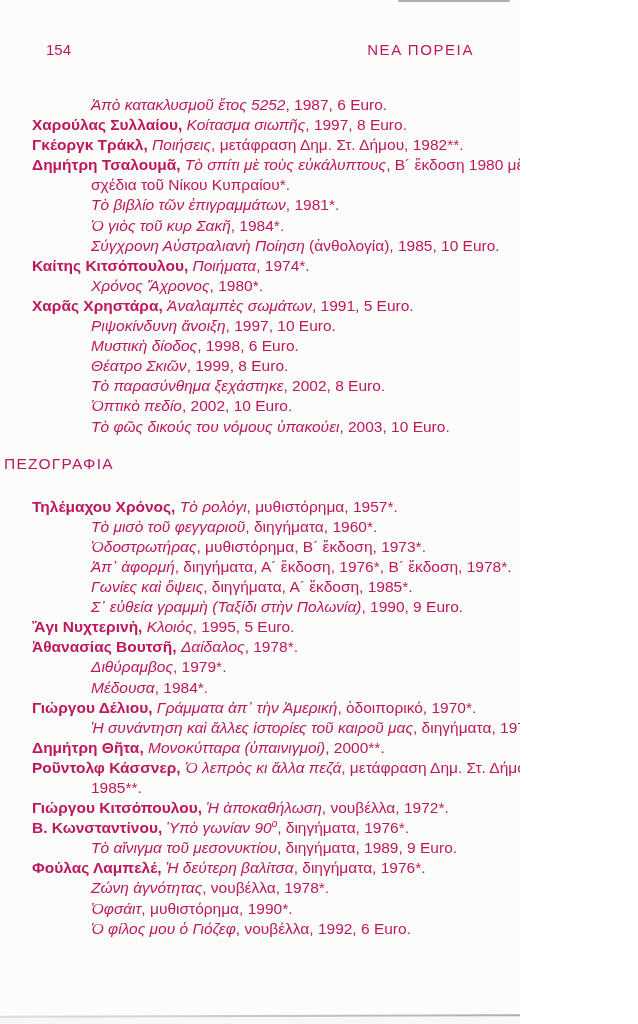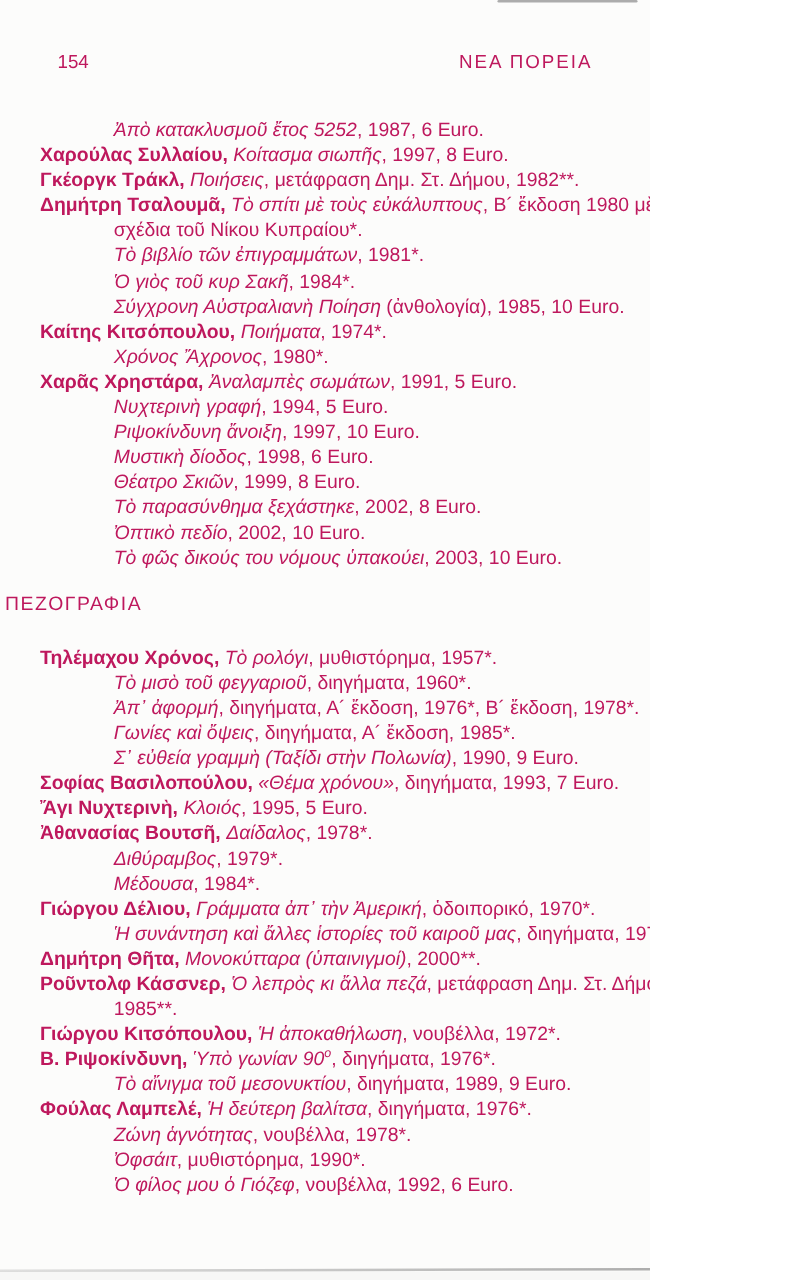--- a/index.html
+++ b/index.html
@@ -107,44 +107,43 @@
       <div class="line"><span class="s-b">Χαρούλας Συλλαίου, </span><span class="s-i">Κοίτασμα σιωπῆς</span><span class="s-r">, 1997, 8 Euro.</span></div>
       <div class="line"><span class="s-b">Γκέοργκ Τράκλ, </span><span class="s-i">Ποιήσεις</span><span class="s-r">, μετάφραση Δημ. Στ. Δήμου, 1982**.</span></div>
       <div class="line"><span class="s-b">Δημήτρη Τσαλουμᾶ, </span><span class="s-i">Τὸ σπίτι μὲ τοὺς εὐκάλυπτους</span><span class="s-r">, Β´ ἔκδοση 1980 μὲ τρία</span></div>
       <div class="line indent"><span class="s-r">σχέδια τοῦ Νίκου Κυπραίου*.</span></div>
       <div class="line indent"><span class="s-i">Τὸ βιβλίο τῶν ἐπιγραμμάτων</span><span class="s-r">, 1981*.</span></div>
       <div class="line indent"><span class="s-i">Ὁ γιὸς τοῦ κυρ Σακῆ</span><span class="s-r">, 1984*.</span></div>
       <div class="line indent"><span class="s-i">Σύγχρονη Αὐστραλιανὴ Ποίηση</span><span class="s-r"> (ἀνθολογία), 1985, 10 Euro.</span></div>
       <div class="line"><span class="s-b">Καίτης Κιτσόπουλου, </span><span class="s-i">Ποιήματα</span><span class="s-r">, 1974*.</span></div>
       <div class="line indent"><span class="s-i">Χρόνος Ἄχρονος</span><span class="s-r">, 1980*.</span></div>
       <div class="line"><span class="s-b">Χαρᾶς Χρηστάρα, </span><span class="s-i">Ἀναλαμπὲς σωμάτων</span><span class="s-r">, 1991, 5 Euro.</span></div>
-      <div class="line indent"><span class="s-i">Νυχτερινὴ γραφή</span><span class="s-r">, 1994, 5 Euro.</span></div>
       <div class="line indent"><span class="s-i">Ριψοκίνδυνη ἄνοιξη</span><span class="s-r">, 1997, 10 Euro.</span></div>
       <div class="line indent"><span class="s-i">Μυστικὴ δίοδος</span><span class="s-r">, 1998, 6 Euro.</span></div>
       <div class="line indent"><span class="s-i">Θέατρο Σκιῶν</span><span class="s-r">, 1999, 8 Euro.</span></div>
       <div class="line indent"><span class="s-i">Τὸ παρασύνθημα ξεχάστηκε</span><span class="s-r">, 2002, 8 Euro.</span></div>
       <div class="line indent"><span class="s-i">Ὀπτικὸ πεδίο</span><span class="s-r">, 2002, 10 Euro.</span></div>
       <div class="line indent"><span class="s-i">Τὸ φῶς δικούς του νόμους ὑπακούει</span><span class="s-r">, 2003, 10 Euro.</span></div>
       <div class="heading">ΠΕΖΟΓΡΑΦΙΑ</div>
       <div class="line"><span class="s-b">Τηλέμαχου Χρόνος, </span><span class="s-i">Τὸ ρολόγι</span><span class="s-r">, μυθιστόρημα, 1957*.</span></div>
       <div class="line indent"><span class="s-i">Τὸ μισὸ τοῦ φεγγαριοῦ</span><span class="s-r">, διηγήματα, 1960*.</span></div>
+      <div class="line indent"><span class="s-i">Ὁδοστρωτήρας</span><span class="s-r">, μυθιστόρημα, Β´ ἔκδοση, 1973*.</span></div>
       <div class="line indent"><span class="s-i">Ἀπ᾽ ἀφορμή</span><span class="s-r">, διηγήματα, Α´ ἔκδοση, 1976*, Β´ ἔκδοση, 1978*.</span></div>
       <div class="line indent"><span class="s-i">Γωνίες καὶ ὄψεις</span><span class="s-r">, διηγήματα, Α´ ἔκδοση, 1985*.</span></div>
       <div class="line indent"><span class="s-i">Σ᾽ εὐθεία γραμμὴ (Ταξίδι στὴν Πολωνία)</span><span class="s-r">, 1990, 9 Euro.</span></div>
-      <div class="line"><span class="s-b">Σοφίας Βασιλοπούλου, </span><span class="s-i">«Θέμα χρόνου»</span><span class="s-r">, διηγήματα, 1993, 7 Euro.</span></div>
       <div class="line"><span class="s-b">Ἄγι Νυχτερινὴ, </span><span class="s-i">Κλοιός</span><span class="s-r">, 1995, 5 Euro.</span></div>
       <div class="line"><span class="s-b">Ἀθανασίας Βουτσῆ, </span><span class="s-i">Δαίδαλος</span><span class="s-r">, 1978*.</span></div>
       <div class="line indent"><span class="s-i">Διθύραμβος</span><span class="s-r">, 1979*.</span></div>
       <div class="line indent"><span class="s-i">Μέδουσα</span><span class="s-r">, 1984*.</span></div>
       <div class="line"><span class="s-b">Γιώργου Δέλιου, </span><span class="s-i">Γράμματα ἀπ᾽ τὴν Ἀμερική</span><span class="s-r">, ὁδοιπορικό, 1970*.</span></div>
       <div class="line indent"><span class="s-i">Ἡ συνάντηση καὶ ἄλλες ἱστορίες τοῦ καιροῦ μας</span><span class="s-r">, διηγήματα, 1976*.</span></div>
       <div class="line"><span class="s-b">Δημήτρη Θῆτα, </span><span class="s-i">Μονοκύτταρα (ὑπαινιγμοί)</span><span class="s-r">, 2000**.</span></div>
       <div class="line"><span class="s-b">Ροῦντολφ Κάσσνερ, </span><span class="s-i">Ὁ λεπρὸς κι ἄλλα πεζά</span><span class="s-r">, μετάφραση Δημ. Στ. Δήμου, 1985**.</span></div>
       <div class="line"><span class="s-b">Γιώργου Κιτσόπουλου, </span><span class="s-i">Ἡ ἀποκαθήλωση</span><span class="s-r">, νουβέλλα, 1972*.</span></div>
-      <div class="line"><span class="s-b">Β. Ριψοκίνδυνη, </span><span class="s-i">Ὑπὸ γωνίαν 90</span><sup class="s-is">ο</sup><span class="s-r">, διηγήματα, 1976*.</span></div>
+      <div class="line"><span class="s-b">Β. Κωνσταντίνου, </span><span class="s-i">Ὑπὸ γωνίαν 90</span><sup class="s-is">ο</sup><span class="s-r">, διηγήματα, 1976*.</span></div>
       <div class="line indent"><span class="s-i">Τὸ αἴνιγμα τοῦ μεσονυκτίου</span><span class="s-r">, διηγήματα, 1989, 9 Euro.</span></div>
       <div class="line"><span class="s-b">Φούλας Λαμπελέ, </span><span class="s-i">Ἡ δεύτερη βαλίτσα</span><span class="s-r">, διηγήματα, 1976*.</span></div>
       <div class="line indent"><span class="s-i">Ζώνη ἁγνότητας</span><span class="s-r">, νουβέλλα, 1978*.</span></div>
       <div class="line indent"><span class="s-i">Ὀφσάιτ</span><span class="s-r">, μυθιστόρημα, 1990*.</span></div>
       <div class="line indent"><span class="s-i">Ὁ φίλος μου ὁ Γιόζεφ</span><span class="s-r">, νουβέλλα, 1992, 6 Euro.</span></div>
     </div>
 
   <div class="edge-bottom"></div>
   <div class="edge-bottom-shade"></div>
 

